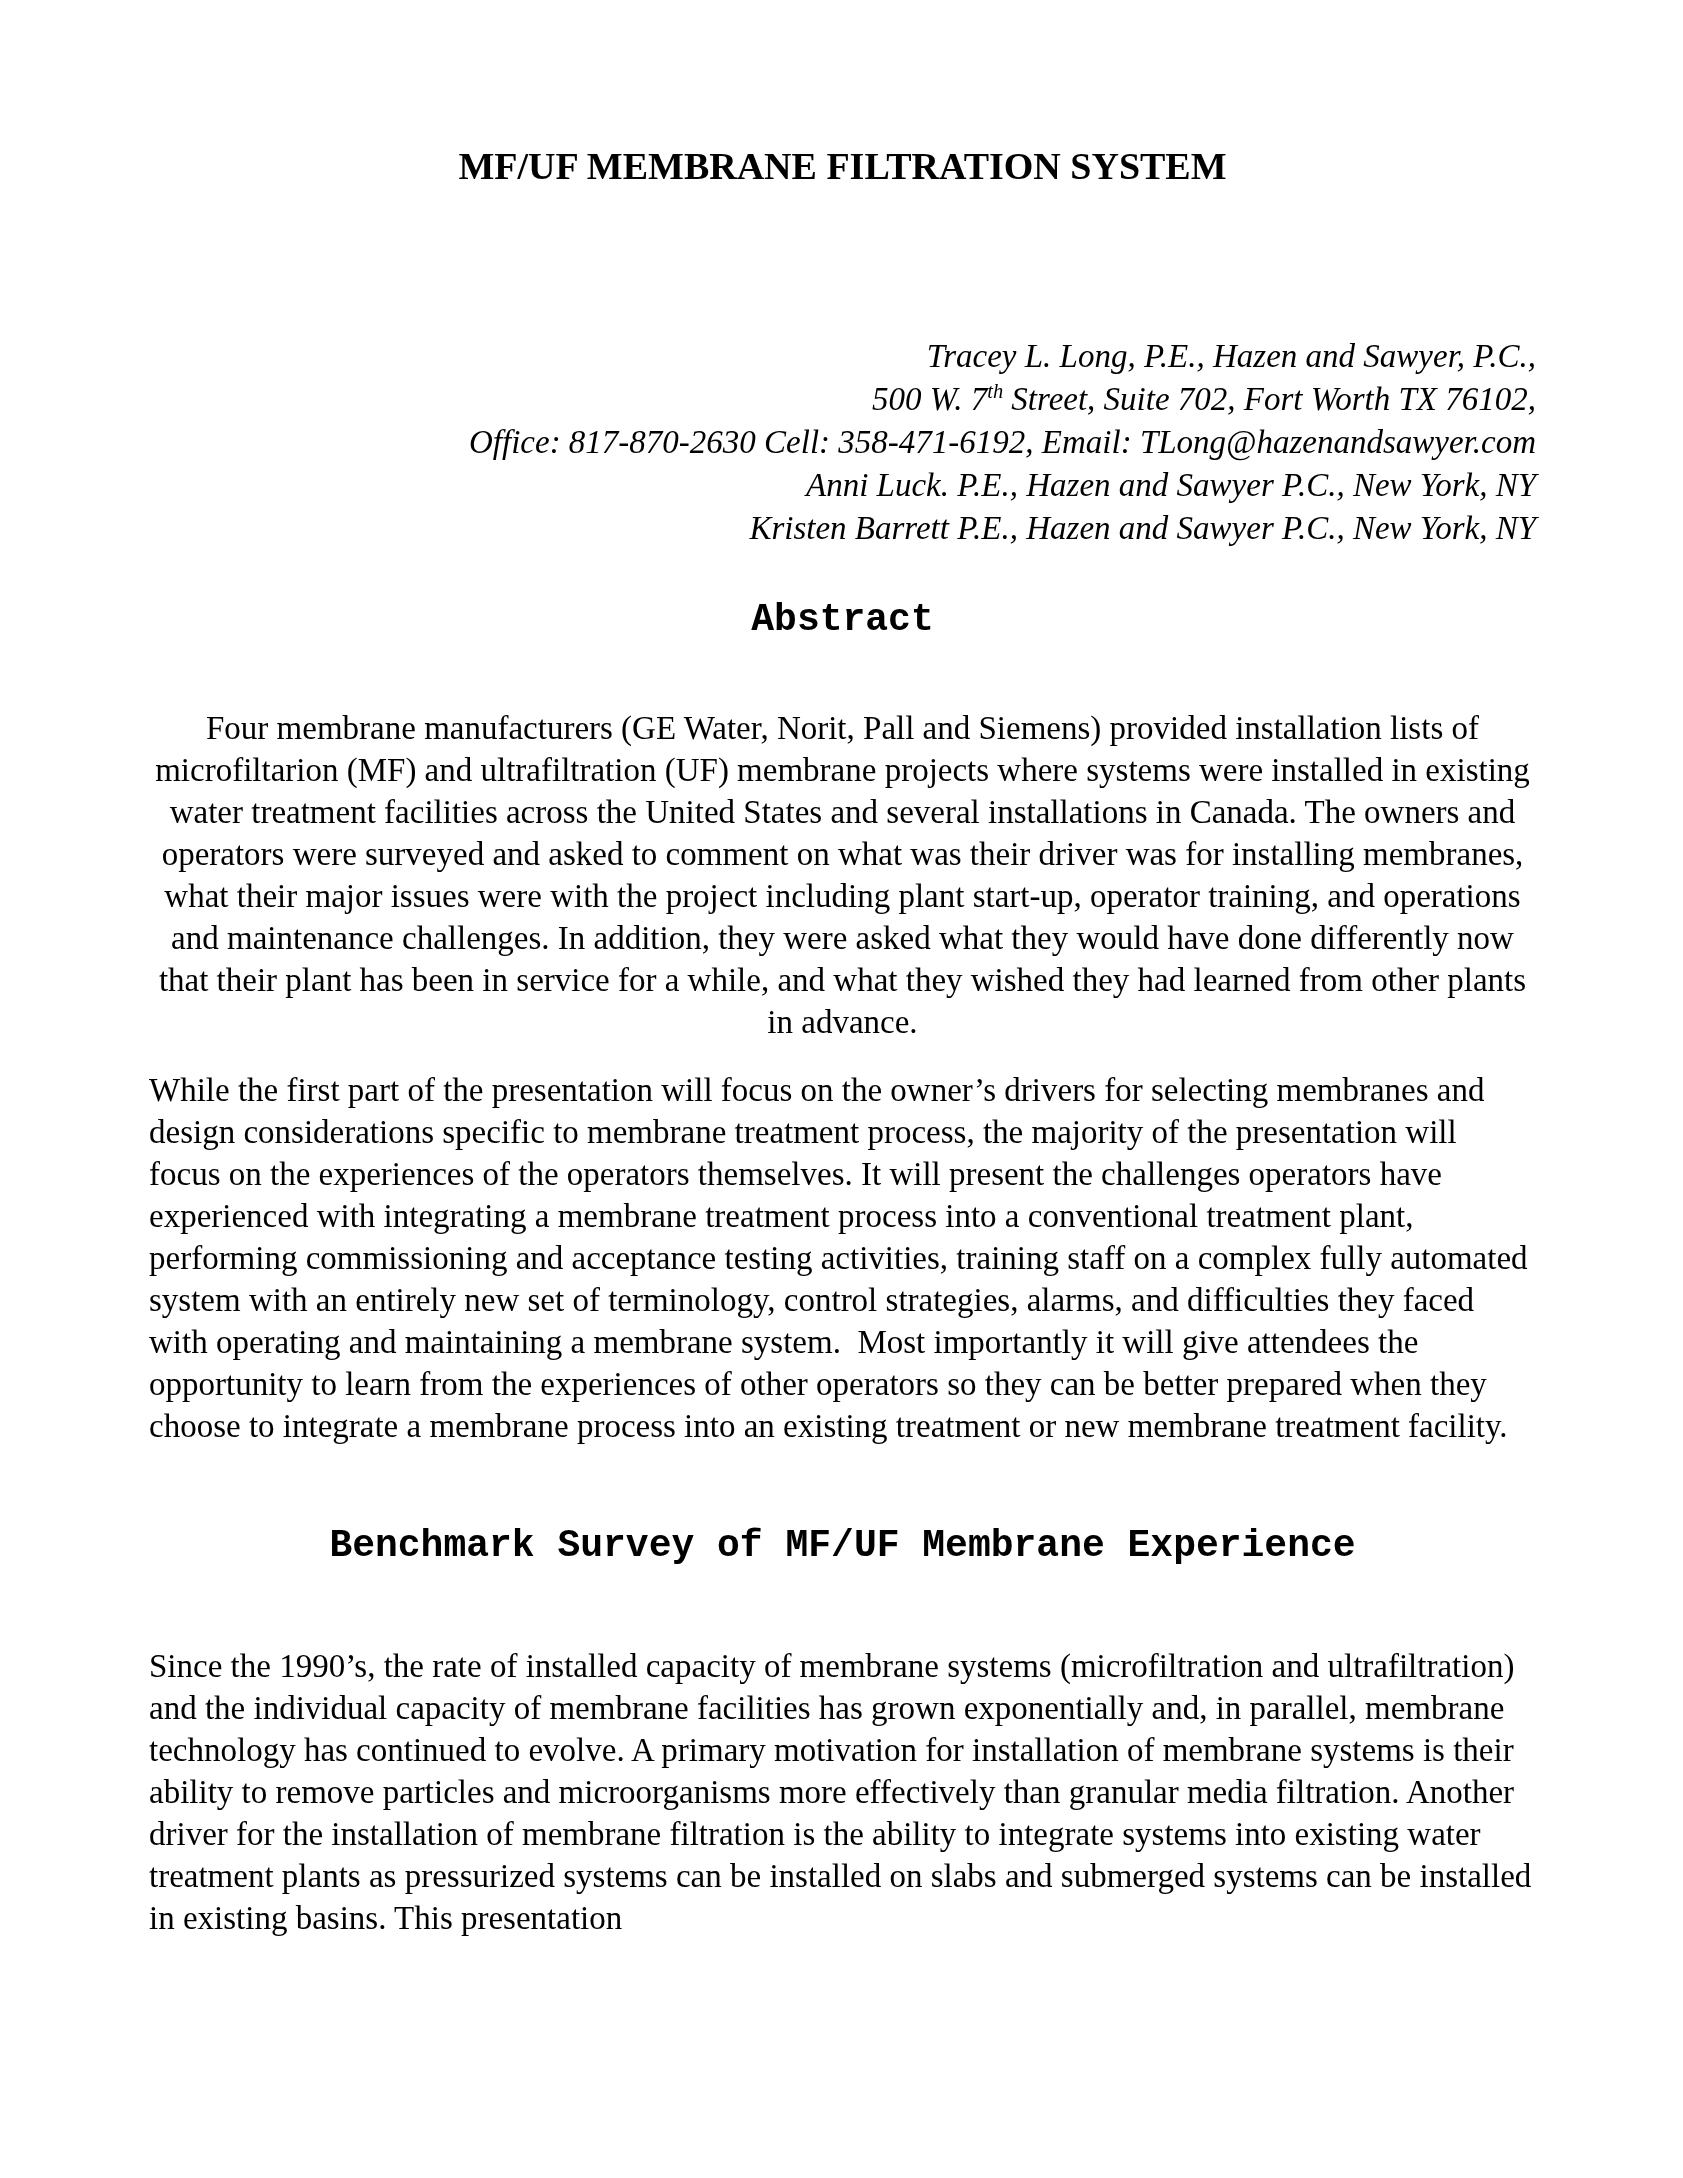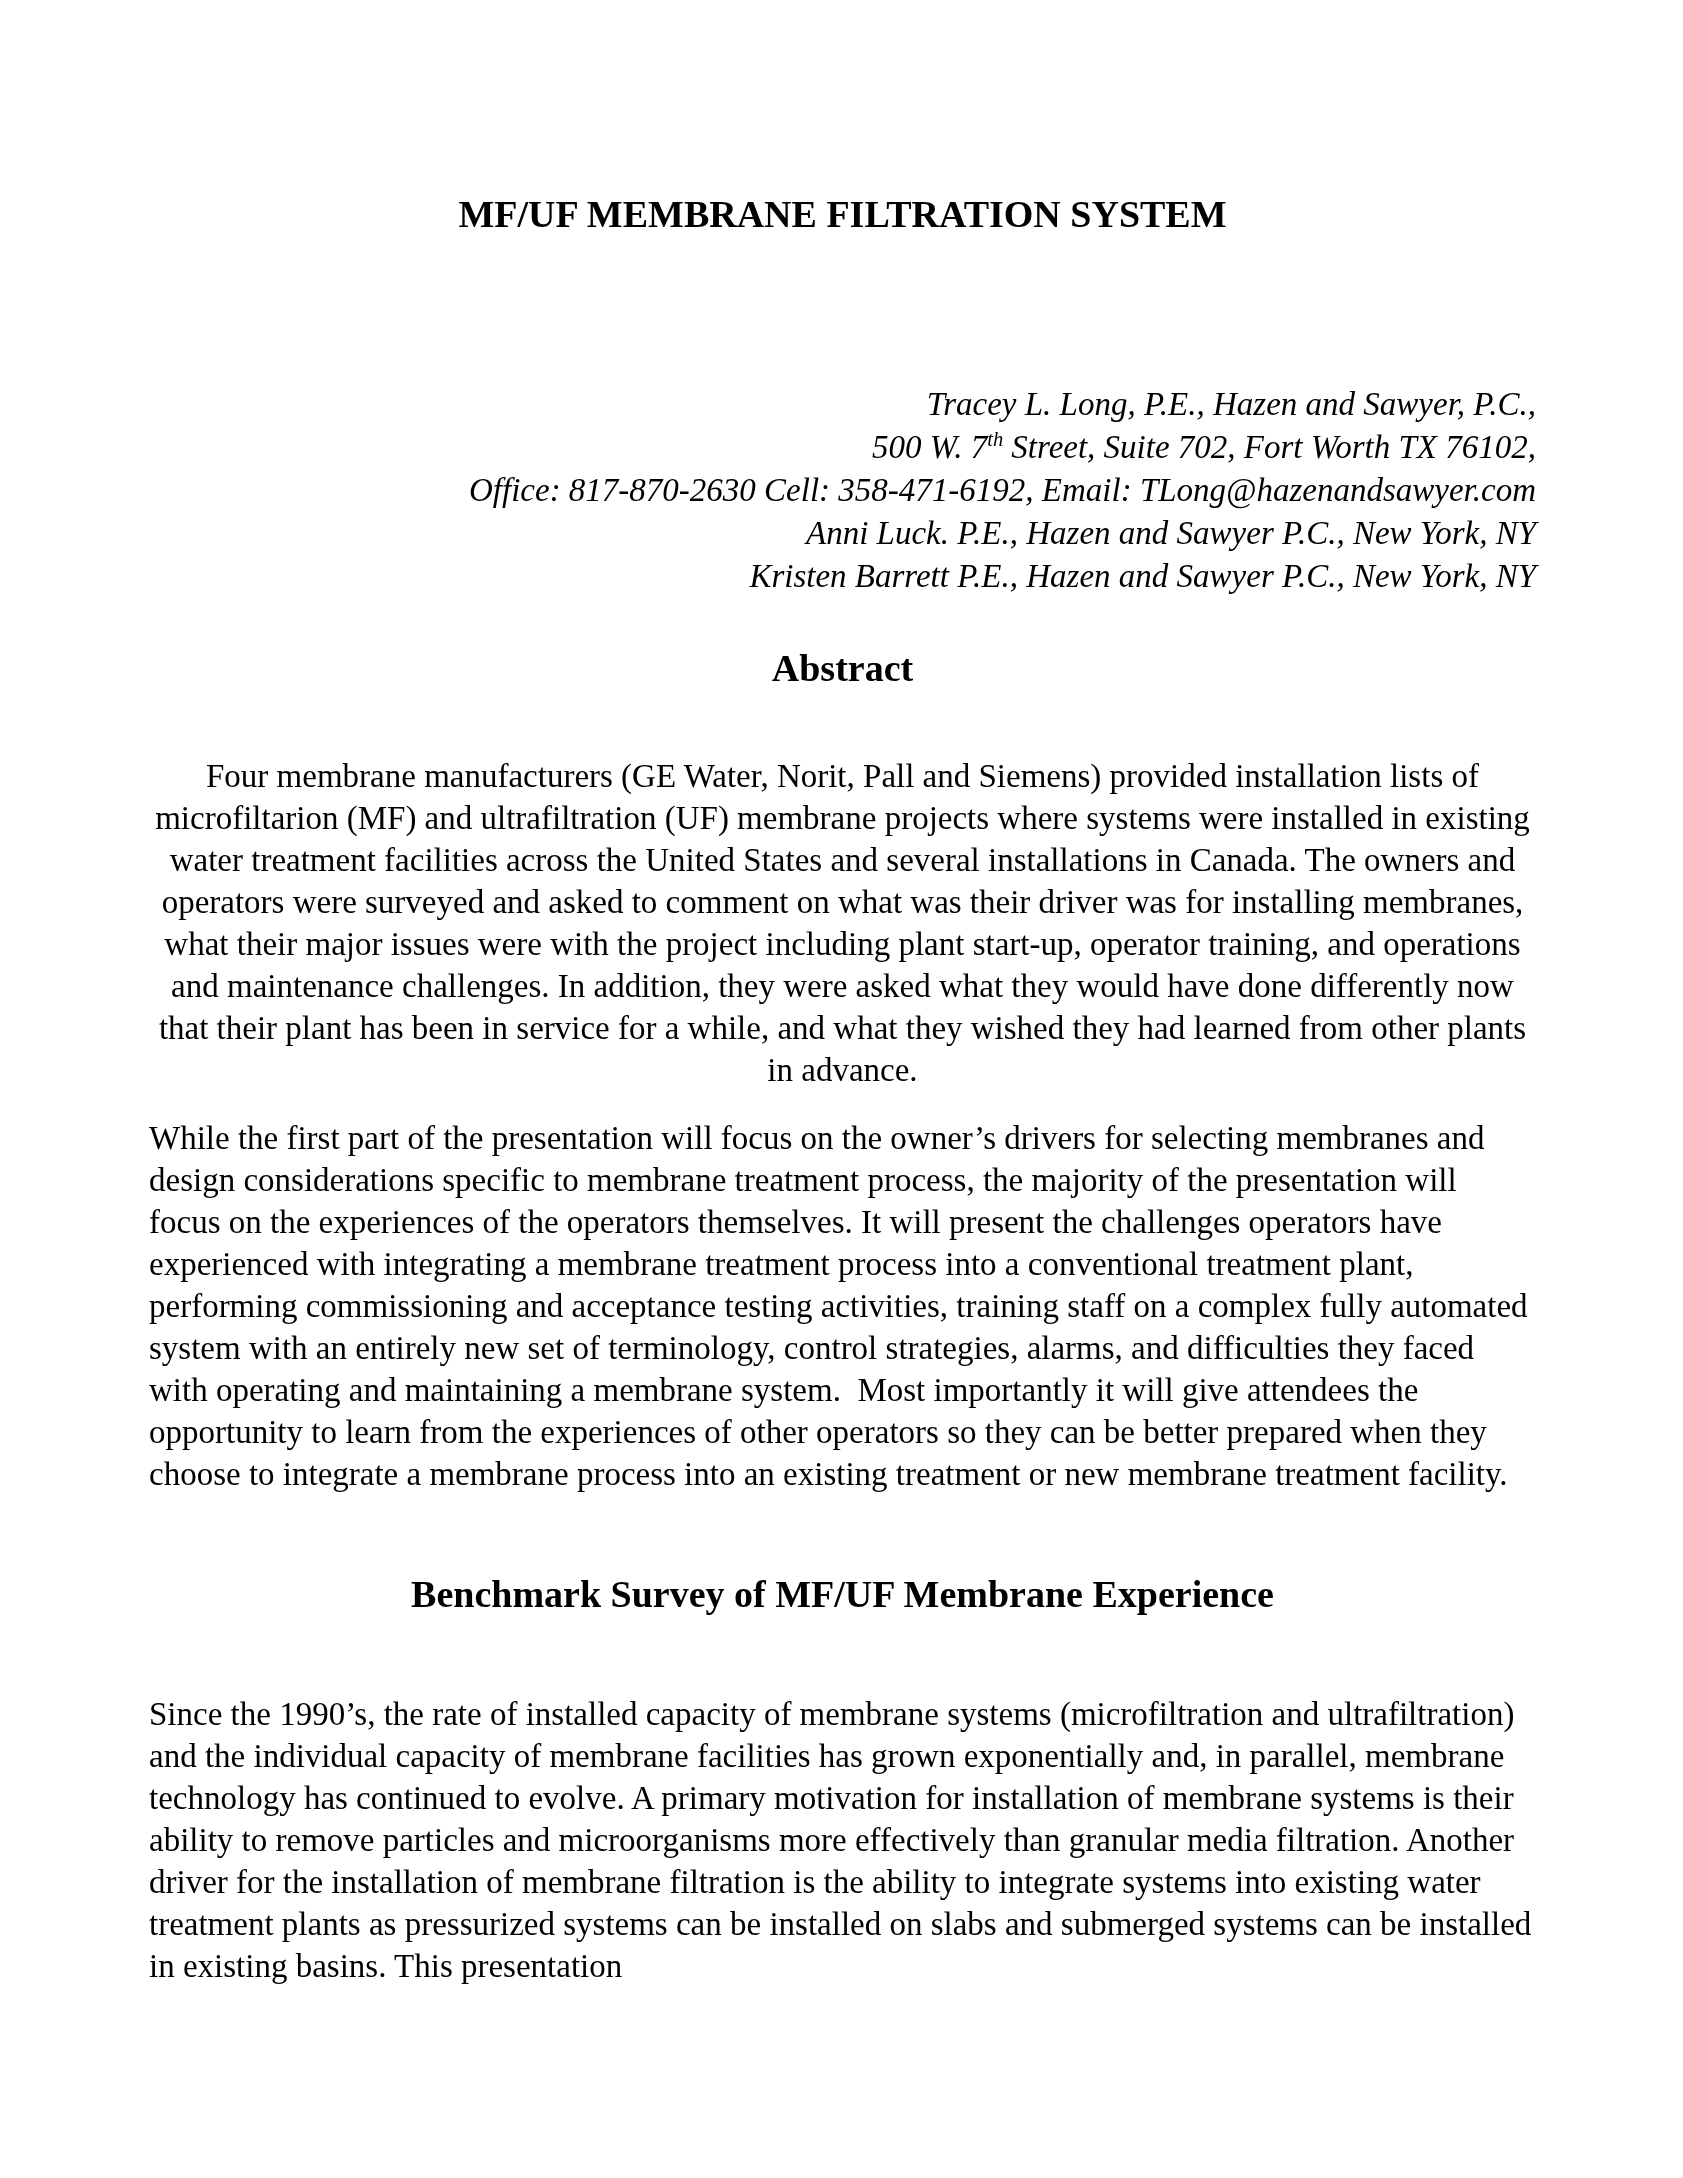--- a/index.html
+++ b/index.html
@@ -13,21 +13,20 @@
     height: 2178px;
     background: #ffffff;
     color: #000000;
     font-family: "Liberation Serif", "DejaVu Serif", serif;
     overflow: hidden;
   }
   .content {
     padding: 142px 147px 0 149px;
     font-size: 33px;
     line-height: 42px;
-    margin-top: 48px;
   }
   .doc-title {
     text-align: center;
     font-weight: bold;
     font-size: 38px;
     line-height: 48px;
   }
   .author-block {
     margin-top: 145px;
     text-align: right;
@@ -37,20 +36,21 @@
   }
   .author-line sup {
     font-size: 0.62em;
     line-height: 0;
   }
   .section-heading {
     text-align: center;
     font-weight: bold;
     font-size: 38px;
     line-height: 48px;
+    font-family: Liberation Mono, monospace;
   }
   .heading-abstract {
     margin-top: 46px;
   }
   .heading-benchmark {
     margin-top: 75px;
   }
   .para {
     white-space: pre-wrap;
     margin: 0;

